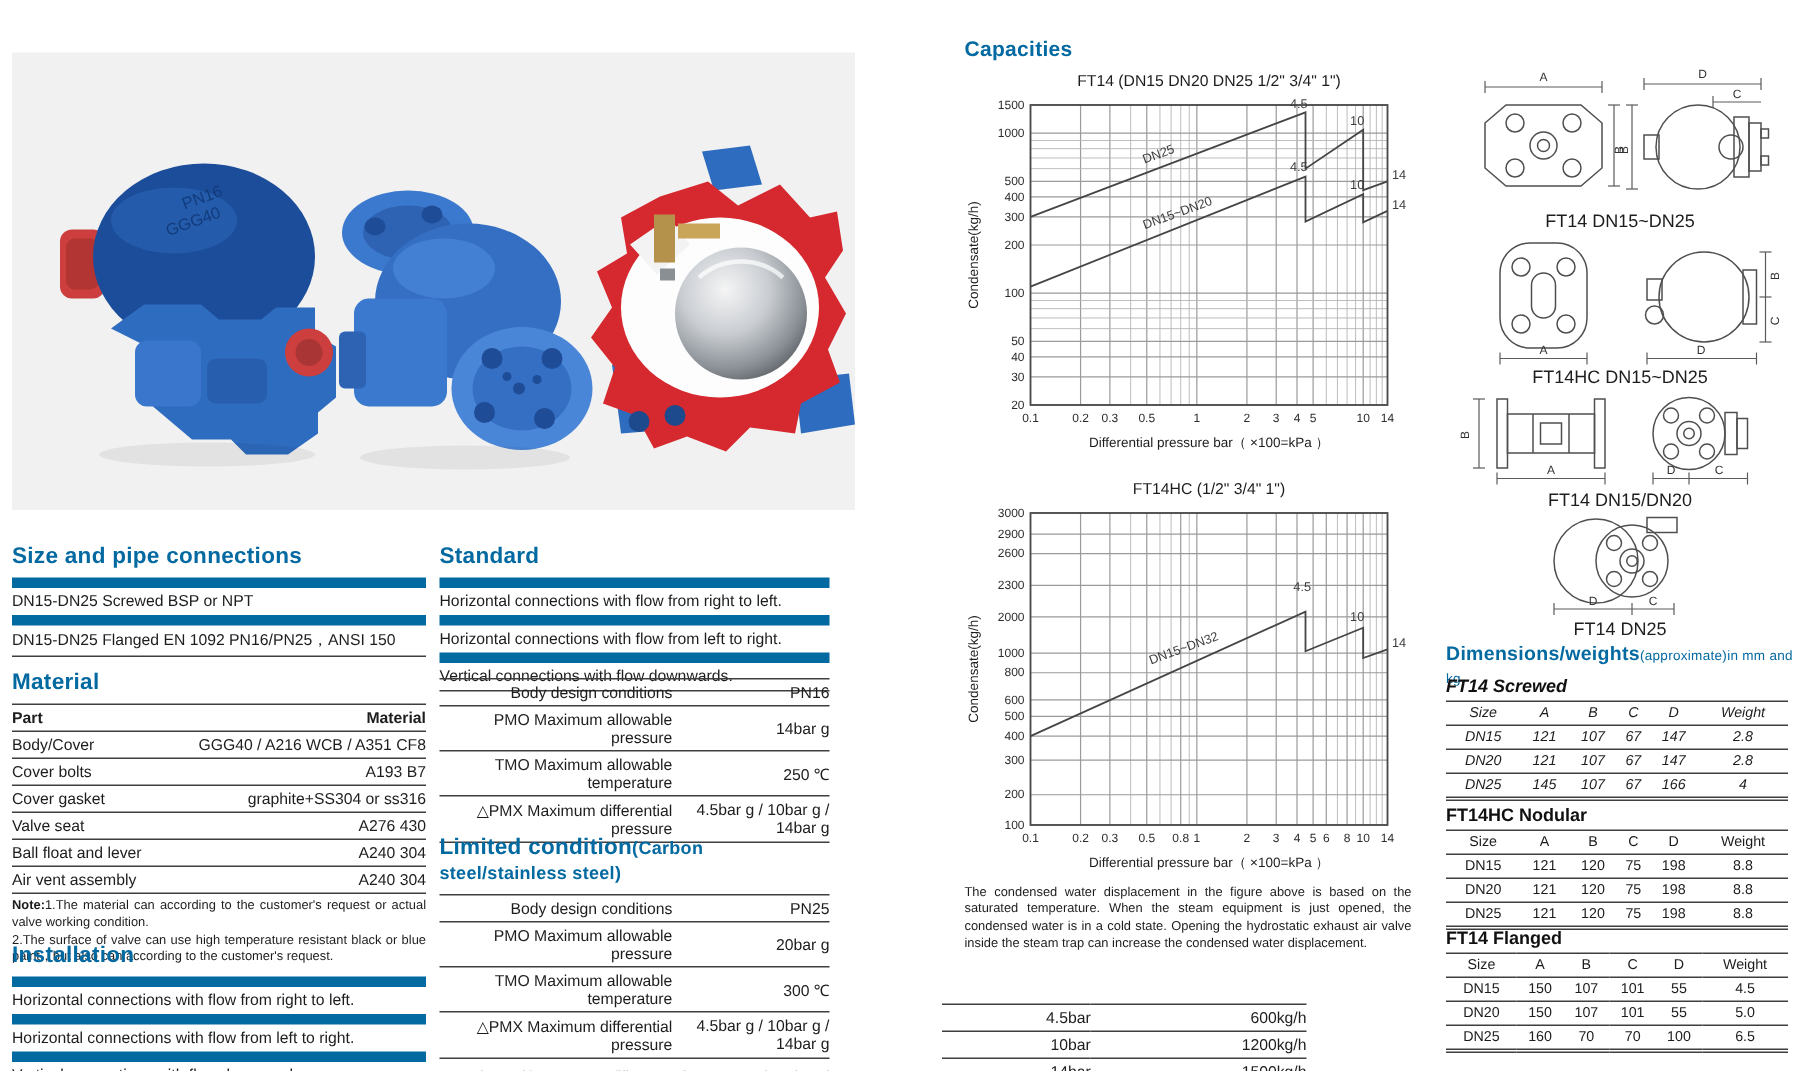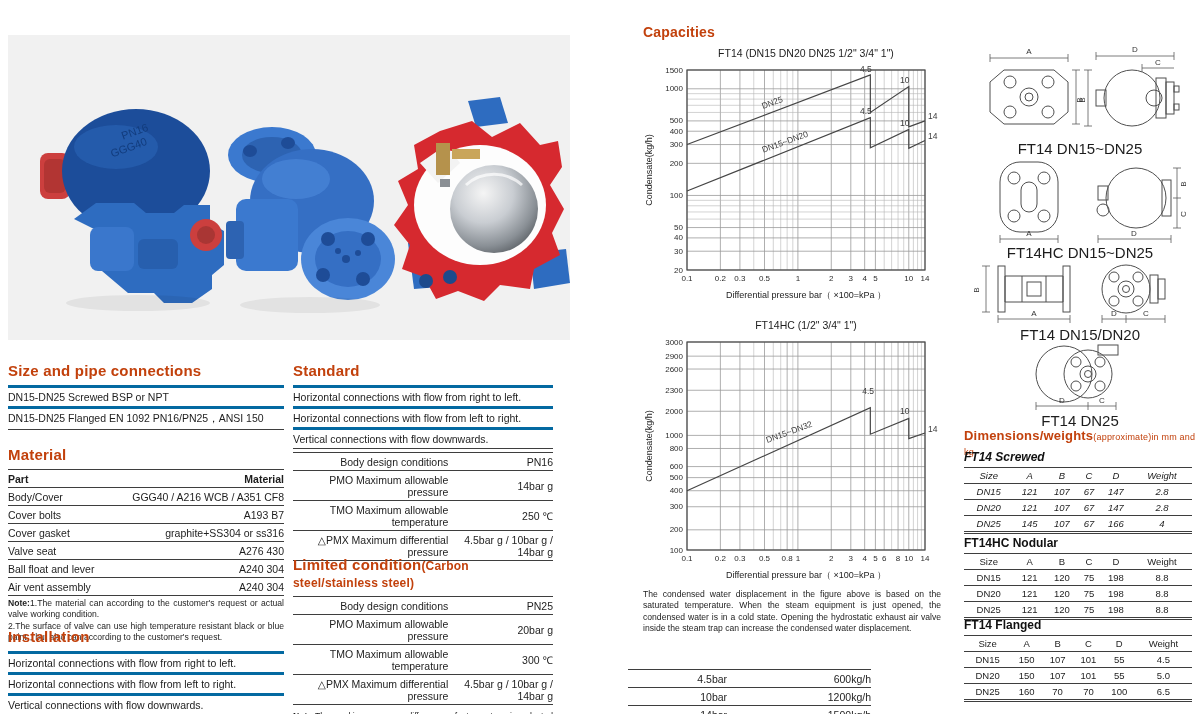--- a/index.html
+++ b/index.html
@@ -1,39 +1,39 @@
 <!DOCTYPE html>
 <html><head>
 <meta charset="utf-8">
 <style>
   html,body{margin:0;padding:0;background:#fff;}
   #page{position:relative;width:1200px;height:714px;background:#ffffff;
         font-family:"Liberation Sans",sans-serif;color:#222;overflow:hidden;}
   .abs{position:absolute;}
-  h2.sec{font-size:15px;font-weight:bold;margin:0 0 6px 0;color:#c2410c;letter-spacing:.2px;}
+  h2.sec{font-size:15px;font-weight:bold;margin:0 0 6px 0;color:#0369a1;letter-spacing:.2px;}
   h2.sec .suffix{font-size:12px;}
   h2.small{font-size:13px;}
   h2.small .suffix{font-size:9px;font-weight:normal;}
   .tbl-title{font-size:12px;font-weight:bold;color:#101010;margin:0 0 3px 0;}
   .rule-list{border-bottom:1px solid #3e3e3e;}
-  .rule-list div{border-top:3px solid #0369a1;padding:3px 2px 3px 0;font-size:10.5px;color:#1d1d1d;}
+  .rule-list div{border-top:7px solid #0369a1;padding:3px 2px 3px 0;font-size:10.5px;color:#1d1d1d;}
   table.rule{width:100%;border-collapse:collapse;border-bottom:1px solid #3e3e3e;}
   table.rule tr{border-top:1px solid #3e3e3e;}
   table.rule th,table.rule td{padding:2.5px 0;font-size:10.5px;color:#1d1d1d;}
   table.two th:first-child,table.two td:first-child{text-align:left;}
   table.two th:last-child,table.two td:last-child{text-align:right;}
   table.two th{font-weight:bold;}
   table.kv td:last-child{text-align:right;max-width:122px;}
   table.kv td:first-child{vertical-align:top;text-align:right;}
   table.dims{border-bottom:3px double #3e3e3e;}
   table.dims th,table.dims td{text-align:center;font-size:9.5px;padding:2px 0;font-weight:normal;}
   .note{font-size:8.6px;line-height:1.32;text-align:justify;color:#1d1d1d;}
   .note .b{font-weight:bold;}
   .pre{white-space:pre-line;}
-  .caption{font-size:15px;color:#1d1d1d;text-align:center;}
+  .caption{font-size:12px;color:#1d1d1d;text-align:center;}
   .photo{background:#f1f1f1;}
   svg text{font-family:"Liberation Sans",sans-serif;}
   .draw{stroke:#4f4f4f;fill:none;stroke-width:1;}
   .dim{stroke:#5a5a5a;stroke-width:.8;}
   .dlab{font-size:8px;fill:#333;}
 </style>
 </head>
 <body>
 
 <div id="page">

